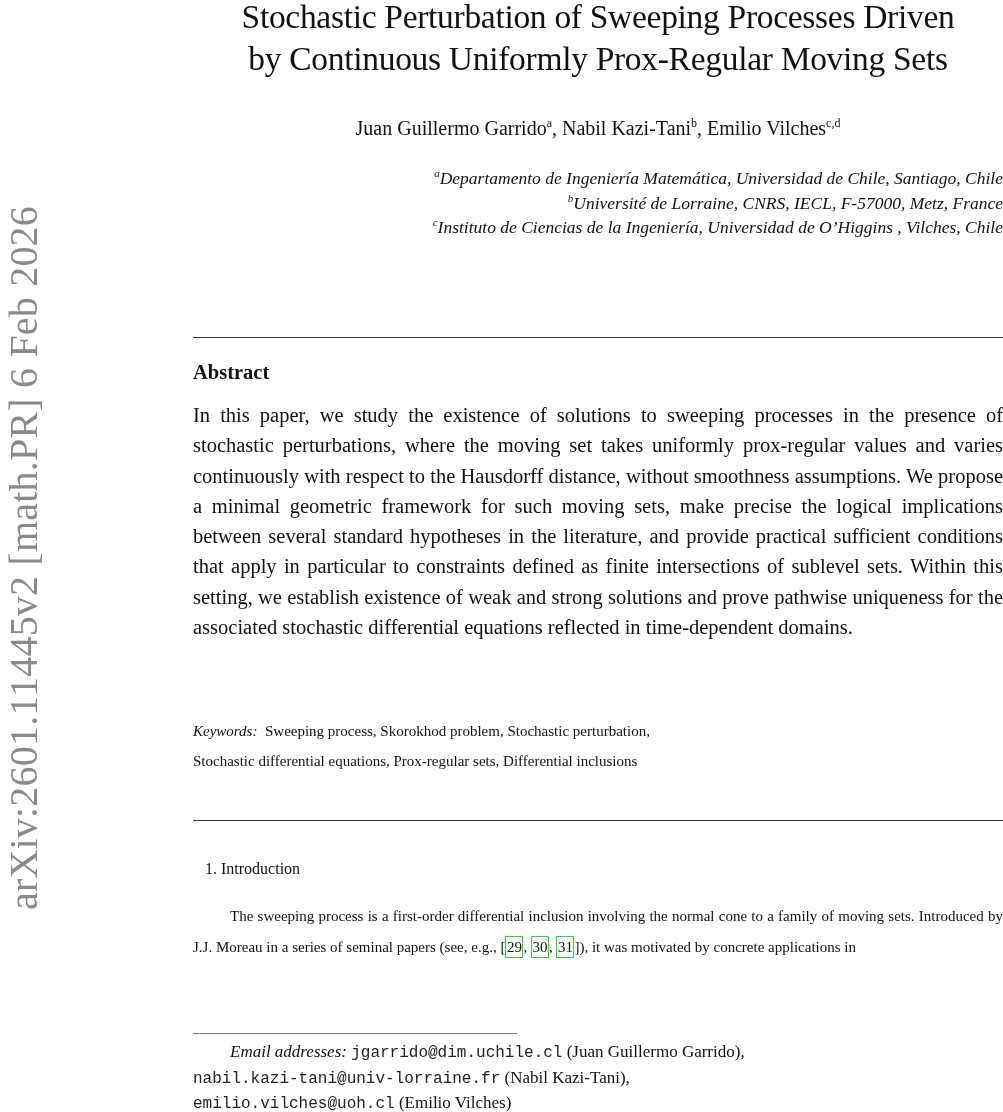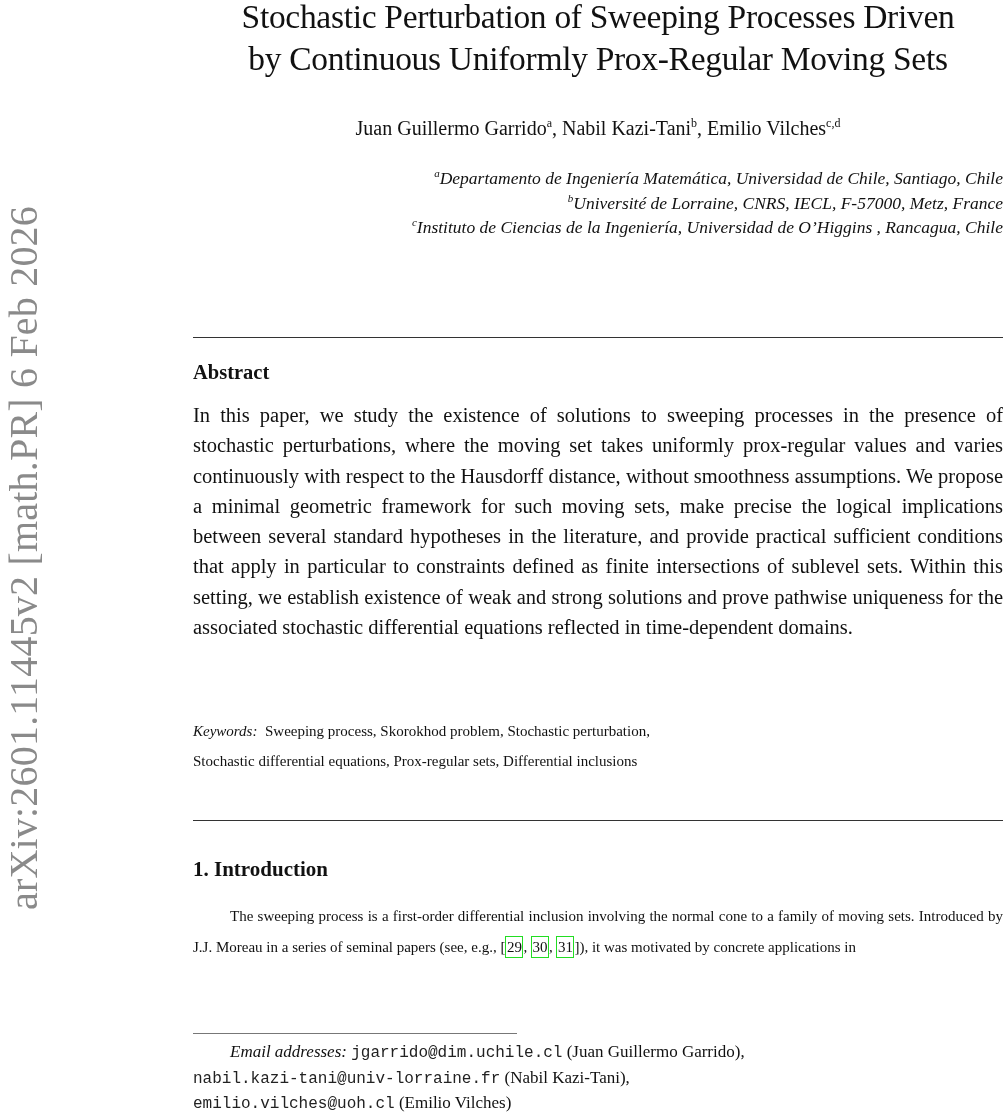--- a/index.html
+++ b/index.html
@@ -110,24 +110,24 @@
       position: absolute;
       left: 0;
       top: 716px;
       width: 810px;
       font-size: 15px;
       line-height: 30px;
     }
     .keywords .label { font-style: italic; }
     .section-heading {
       position: absolute;
-      left: 0;
+      left: 12px;
       top: 855px;
-      font-weight: bold;
-      font-size: 21px;
+      font-weight: normal;
+      font-size: 16px;
       line-height: 28px;
     }
     .intro-body {
       position: absolute;
       left: 0;
       top: 901px;
       width: 810px;
       font-size: 15px;
       line-height: 30.5px;
       text-align: justify;
@@ -180,21 +180,21 @@
     <div>by Continuous Uniformly Prox-Regular Moving Sets</div>
   </div>
 
   <div class="authors">
     <span>Juan Guillermo Garrido</span><sup>a</sup><span>, </span><span>Nabil Kazi-Tani</span><sup>b</sup><span>, </span><span>Emilio Vilches</span><sup>c,d</sup>
   </div>
 
   <div class="affils">
     <div><sup>a</sup><span>Departamento de Ingeniería Matemática, Universidad de Chile, Santiago, Chile</span></div>
     <div><sup>b</sup><span>Université de Lorraine, CNRS, IECL, F-57000, Metz, France</span></div>
-    <div><sup>c</sup><span>Instituto de Ciencias de la Ingeniería, Universidad de O’Higgins , Rancagua, Chile</span></div>
+    <div><sup>c</sup><span>Instituto de Ciencias de la Ingeniería, Universidad de O’Higgins , Vilches, Chile</span></div>
   </div>
 
   <div class="rule top"></div>
 
   <div class="abstract-heading">Abstract</div>
 
   <div class="abstract-body">In this paper, we study the existence of solutions to sweeping processes in the presence of stochastic perturbations, where the moving set takes uniformly prox-regular values and varies continuously with respect to the Hausdorff distance, without smoothness assumptions.  We propose a minimal geometric framework for such moving sets, make precise the logical implications between several stan­dard hypotheses in the literature, and provide practical sufficient conditions that apply in particular to constraints defined as finite intersections of sublevel sets. Within this setting, we establish existence of weak and strong solutions and prove pathwise uniqueness for the associated stochastic differential equations reflected in time-dependent domains.</div>
 
   <div class="keywords">
     <div><span class="label">Keywords:</span>&nbsp;&nbsp;<span>Sweeping process, Skorokhod problem, Stochastic perturbation,</span></div>

